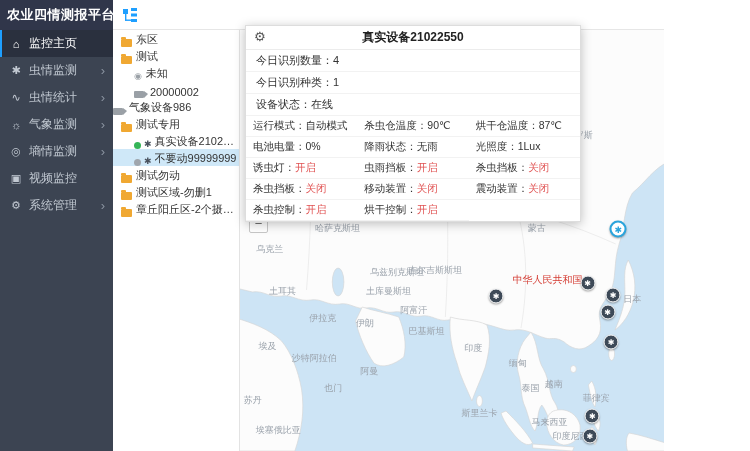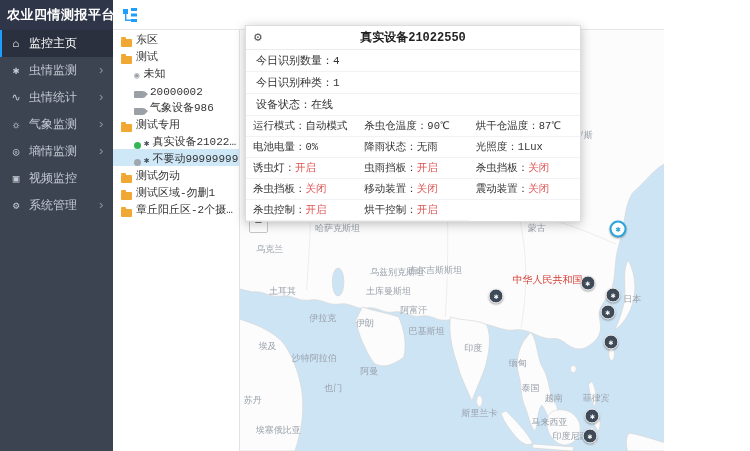--- a/index.html
+++ b/index.html
@@ -1,18 +1,18 @@
 <!DOCTYPE html>
 <html><head>
 <meta charset="utf-8">
 <style>
   *{margin:0;padding:0;box-sizing:border-box;}
   html,body{background:#fff;}
   body{font-family:"Liberation Sans","DejaVu Sans",sans-serif;}
-  .app{position:relative;width:664px;height:451px;overflow:hidden;background:#0369a1;font-family:Liberation Mono, monospace;}
+  .app{position:relative;width:664px;height:451px;overflow:hidden;background:#0369a1;}
 
   
   .topbar{position:absolute;top:0;left:0;right:0;height:30px;display:flex;z-index:40;}
   .brand{width:113px;height:30px;background:#30364a;color:#fff;font-size:13px;font-weight:bold;
          display:flex;align-items:center;padding-left:7px;letter-spacing:.5px;white-space:nowrap;}
   .toolbar{flex:1;background:#fff;border-bottom:1px solid #e6e6e6;display:flex;align-items:center;padding-left:10px;}
   .tree-icon{display:inline-flex;cursor:pointer;}
 
   
   .sidebar{position:absolute;top:30px;left:0;width:113px;bottom:0;background:#3c4452;z-index:30;}
@@ -132,21 +132,21 @@
           <span class="dev-label">测试</span>
         </div>
         <div class="dev-row" style="padding-left: 21px;">
           <span class="sig-ic">◉</span>
           <span class="dev-label">未知</span>
         </div>
         <div class="dev-row" style="padding-left: 21px;">
           <span class="cam-ic"></span>
           <span class="dev-label">20000002</span>
         </div>
-        <div class="dev-row" style="padding-left: 21px;">
+        <div class="dev-row" style="">
           <span class="cam-ic"></span>
           <span class="dev-label">气象设备986</span>
         </div>
         <div class="dev-row" style="padding-left: 8px;">
           <span class="folder-ic"></span>
           <span class="dev-label">测试专用</span>
         </div>
         <div class="dev-row" style="padding-left: 21px;">
           <span class="dot online"></span>
           <span class="bug-ic">✱</span>
@@ -210,21 +210,21 @@
         <div class="map-label" style="left: 19.5%; top: 68.5%;">伊拉克</div>
         <div class="map-label" style="left: 29.5%; top: 69.5%;">伊朗</div>
         <div class="map-label" style="left: 35%; top: 62%;">土库曼斯坦</div>
         <div class="map-label" style="left: 37%; top: 57.5%;">乌兹别克斯坦</div>
         <div class="map-label" style="left: 46%; top: 57%;">吉尔吉斯斯坦</div>
         <div class="map-label" style="left: 41%; top: 66.5%;">阿富汗</div>
         <div class="map-label" style="left: 44%; top: 71.5%;">巴基斯坦</div>
         <div class="map-label" style="left: 55%; top: 75.5%;">印度</div>
         <div class="map-label" style="left: 65.5%; top: 79%;">缅甸</div>
         <div class="map-label" style="left: 68.5%; top: 85%;">泰国</div>
-        <div class="map-label" style="left: 74%; top: 84%; margin-top: 14px;">越南</div>
+        <div class="map-label" style="left: 74%; top: 84%;">越南</div>
         <div class="map-label" style="left: 84%; top: 87.5%;">菲律宾</div>
         <div class="map-label" style="left: 73%; top: 93%;">马来西亚</div>
         <div class="map-label" style="left: 79%; top: 96.5%;">印度尼西亚</div>
         <div class="map-label" style="left: 92.5%; top: 64%;">日本</div>
         <div class="map-label" style="left: 56.5%; top: 91%;">斯里兰卡</div>
         <div class="map-label" style="left: 17.5%; top: 78%;">沙特阿拉伯</div>
         <div class="map-label" style="left: 6.5%; top: 75%;">埃及</div>
         <div class="map-label" style="left: 22%; top: 85%; text-align: center;">也门</div>
         <div class="map-label" style="left: 30.5%; top: 81%;">阿曼</div>
         <div class="map-label" style="left: 3%; top: 88%;">苏丹</div>

